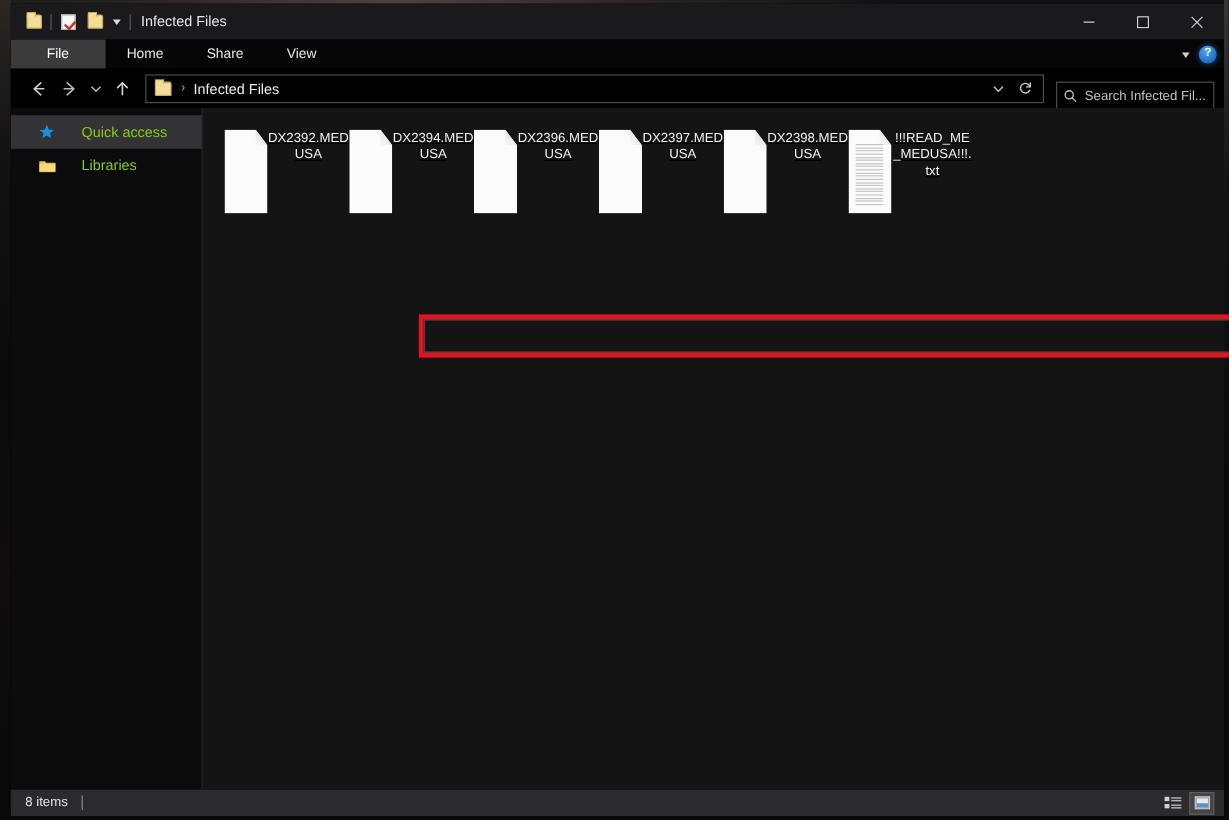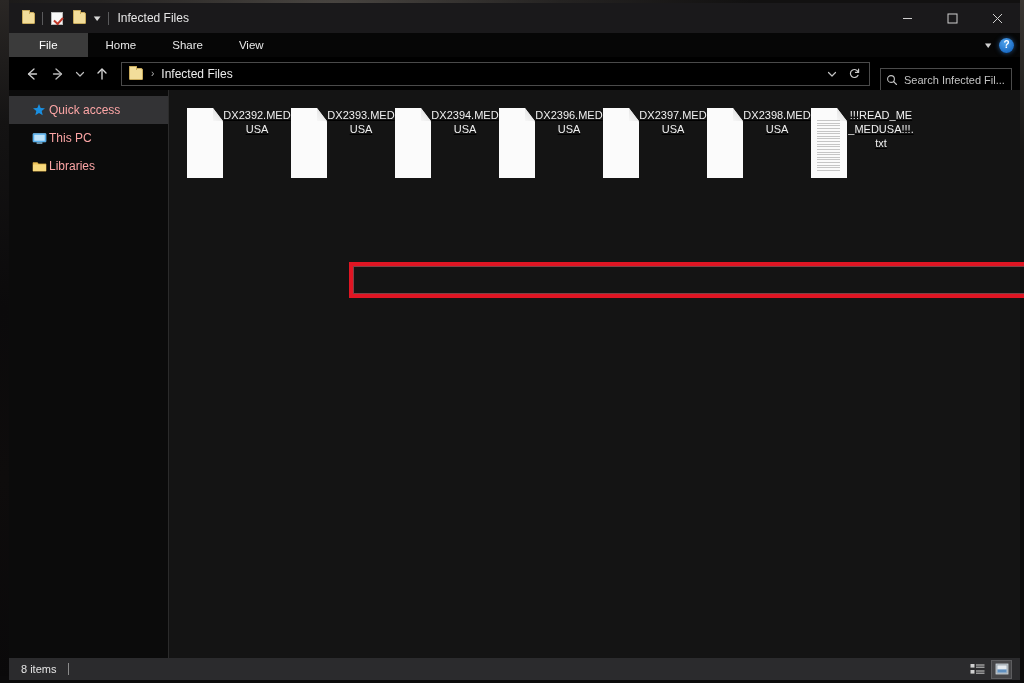--- a/index.html
+++ b/index.html
@@ -269,24 +269,24 @@
     width: 160px;
     flex: 0 0 160px;
     background: #0b0b0b;
     border-right: 1px solid #2b2b2b;
     padding-top: 6px;
   }
   .side-item {
     height: 28px;
     display: flex;
     align-items: center;
-    gap: 2px;
+    gap: 21px;
     padding-left: 22px;
     font-size: 12px;
-    color: #fca5a5;
+    color: #84cc16;
     white-space: nowrap;
   }
   .side-item.selected {
     background: #333335;
   }
   .side-ic {
     width: 16px; height: 16px;
     display: flex; align-items: center; justify-content: center;
     flex: 0 0 16px;
   }
@@ -516,56 +516,39 @@
         <span class="side-ic">
           <svg width="14" height="14" viewBox="0 0 14 14">
             <path d="M7 1 L8.7 5 L13 5.3 L9.7 8.1 L10.7 12.3 L7 10 L3.3 12.3 L4.3 8.1 L1 5.3 L5.3 5 Z" fill="#1a8fe0"></path>
           </svg>
         </span>
         <span>Quick access</span>
       </div>
       <div class="side-item">
         <span class="side-ic">
           <svg width="15" height="15" viewBox="0 0 15 15">
-            <rect x="1" y="2.5" width="13" height="8.4" rx="0.6" fill="#3aa0e8" stroke="#7fc4f2" stroke-width="0.7"></rect>
-            <rect x="2.2" y="3.6" width="10.6" height="6.2" fill="#bfe3fa"></rect>
-            <rect x="4.6" y="11.3" width="5.8" height="1.5" fill="#7fb6d8"></rect>
-          </svg>
-        </span>
-        <span>This PC</span>
-      </div>
-      <div class="side-item">
-        <span class="side-ic">
-          <svg width="15" height="15" viewBox="0 0 15 15">
             <path d="M1 3.6 h4.4 l1.1 1.3 H14 v7.2 H1 Z" fill="#f0c75e" stroke="#c79e3e" stroke-width="0.7"></path>
             <rect x="1" y="5.6" width="13" height="6.5" fill="#f7d97e"></rect>
           </svg>
         </span>
         <span>Libraries</span>
       </div>
     </div>
 
     <div class="content">
       <div class="grid">
 
         <div class="tile">
           <div class="tile-icon">
             <span class="page"></span>
               <span class="fold"></span>
           </div>
           <div class="tile-label">DX2392.MEDUSA</div>
         </div>
 
-        <div class="tile">
-          <div class="tile-icon">
-            <span class="page"></span>
-              <span class="fold"></span>
-          </div>
-          <div class="tile-label">DX2393.MEDUSA</div>
-        </div>
 
         <div class="tile">
           <div class="tile-icon">
             <span class="page"></span>
               <span class="fold"></span>
           </div>
           <div class="tile-label">DX2394.MEDUSA</div>
         </div>
 
 

